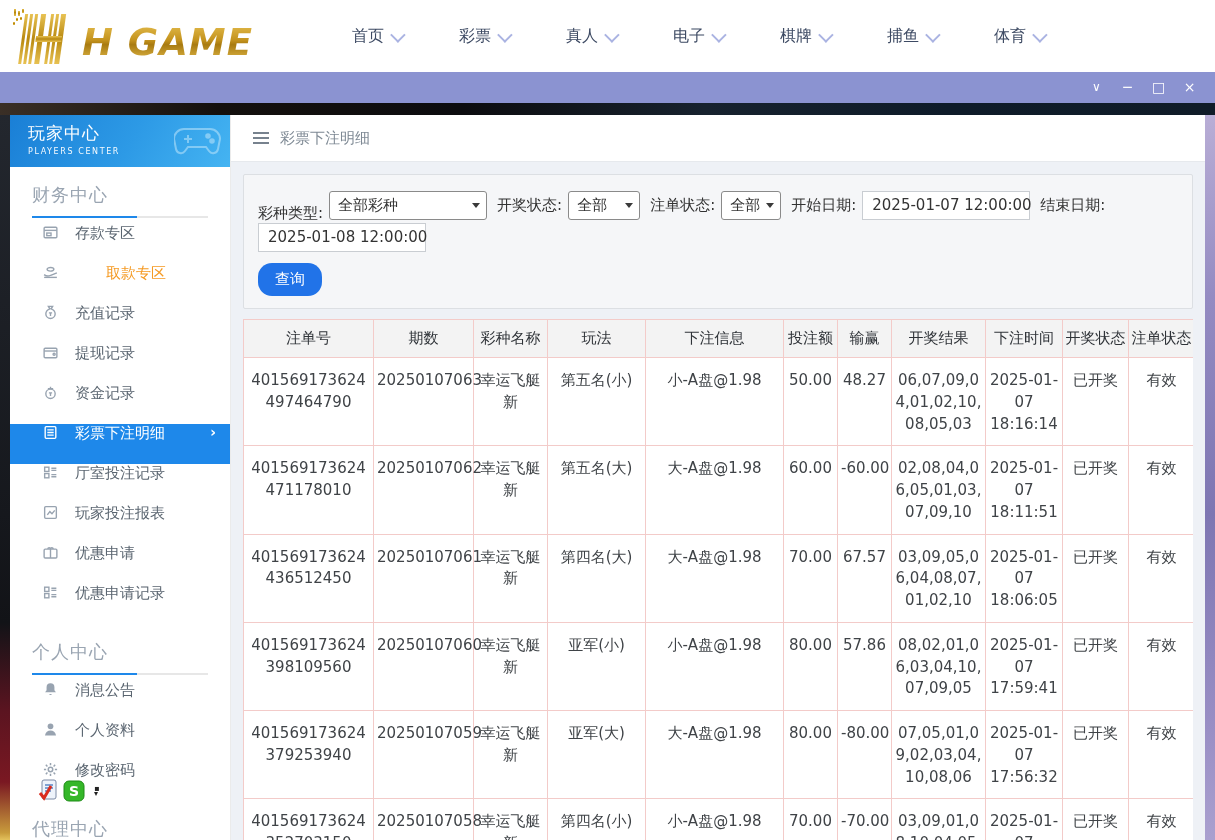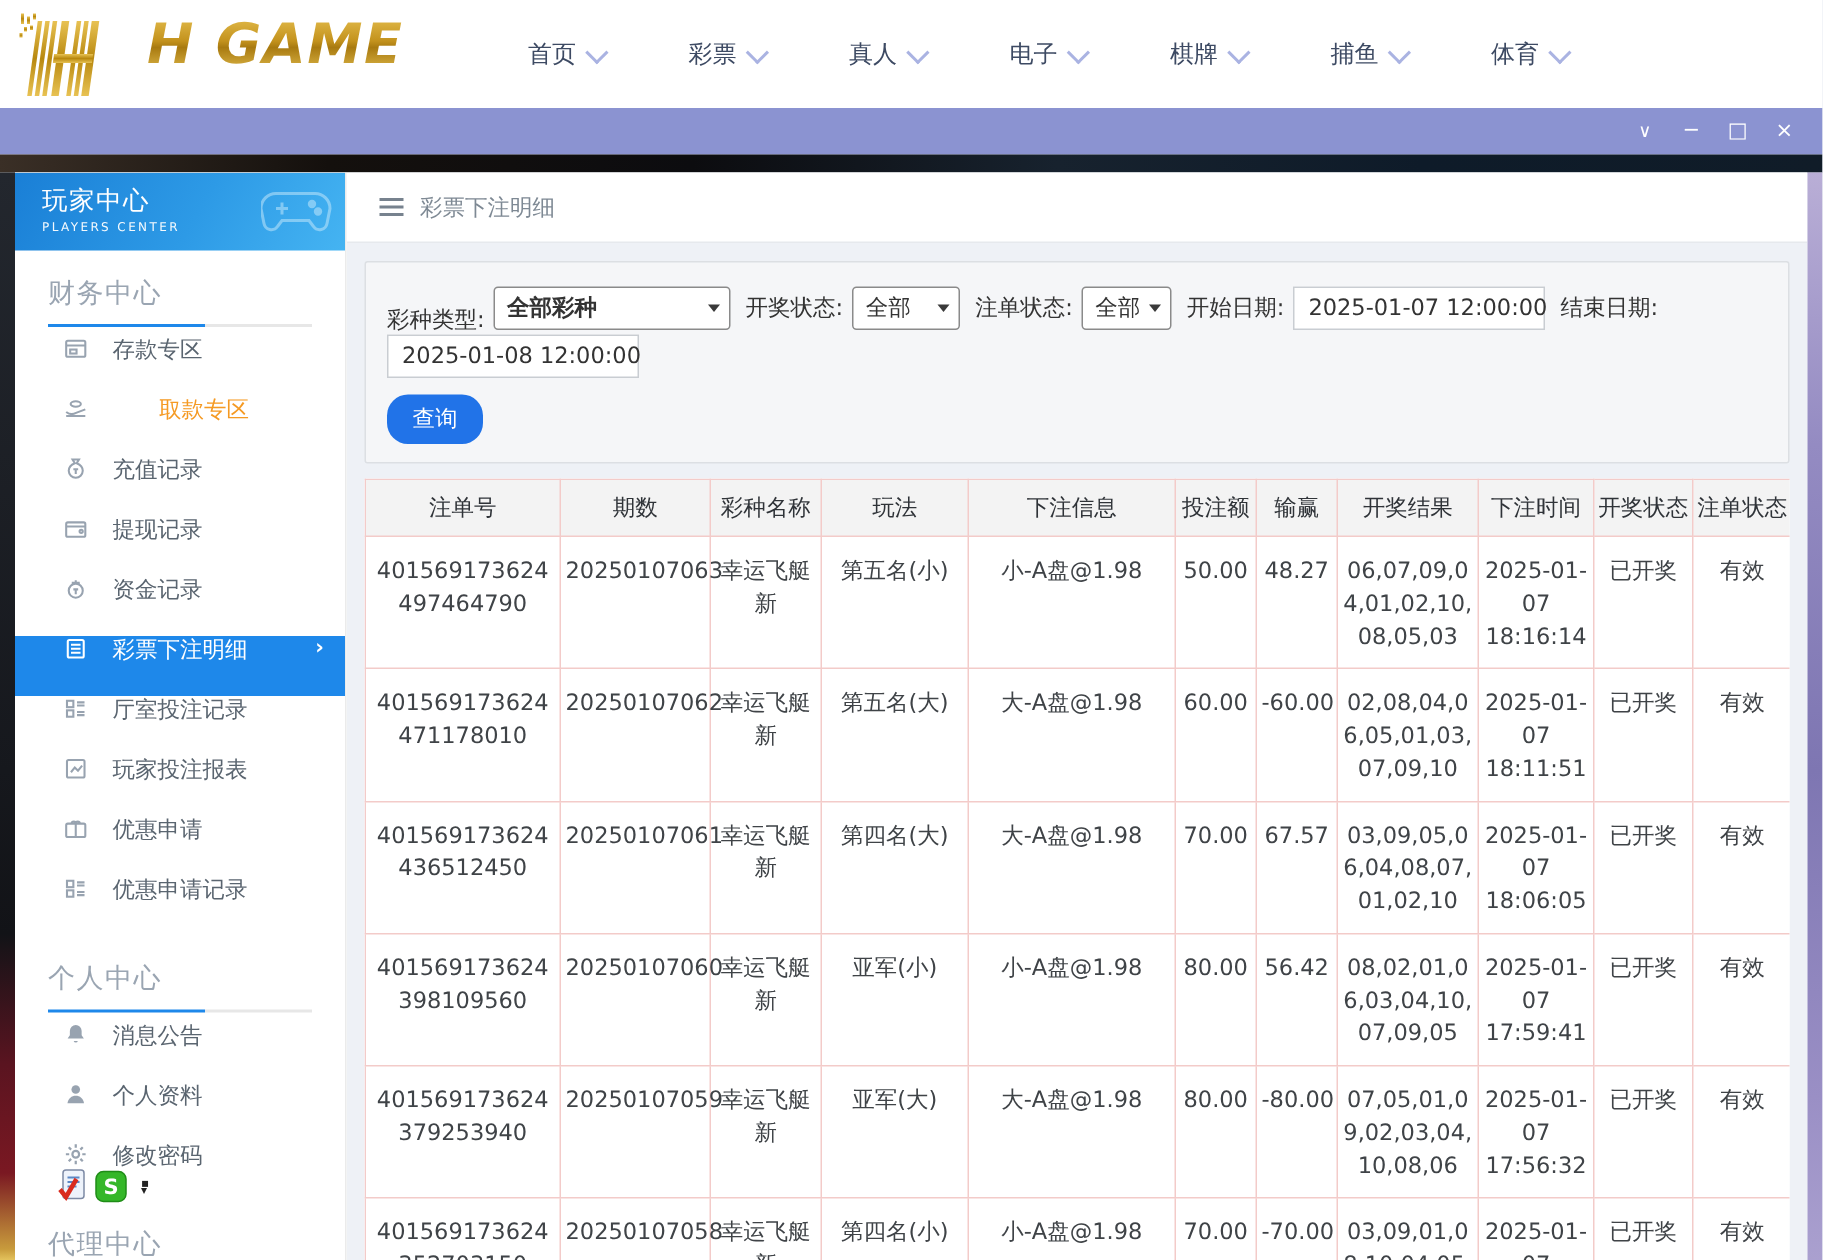--- a/index.html
+++ b/index.html
@@ -3,21 +3,21 @@
 <meta charset="utf-8">
 <style>
   html,body{margin:0;padding:0;}
   body{
     width:1215px;height:840px;overflow:hidden;position:relative;
     font-family:"DejaVu Sans","Liberation Sans",sans-serif;
     background:#eef1f6;
   }
   
   .top-header{height:72px;background:#ffffff;display:flex;align-items:center;padding:0 0 0 12px;box-sizing:border-box;}
-  .logo{display:flex;align-items:flex-start;gap:20px;min-width:280px;}
+  .logo{display:flex;align-items:flex-end;gap:4px;min-width:280px;}
   .logo-text{
     font-size:37px;font-weight:900;font-style:italic;letter-spacing:1px;
     background:linear-gradient(180deg,#e8c253 0%,#c3921d 45%,#a87a10 55%,#e8c253 100%);
     -webkit-background-clip:text;background-clip:text;color:transparent;
   }
   .main-nav{display:flex;align-items:center;gap:57px;margin-left:60px;}
   .nav-item{display:flex;align-items:center;gap:7px;font-size:16px;color:#3d4a63;cursor:pointer;}
   .chev{width:9px;height:9px;border-right:2px solid #aab3e2;border-bottom:2px solid #aab3e2;transform:rotate(45deg) translateY(-2px);}
   
   .title-bar{height:31px;background:#8b93d1;display:flex;align-items:center;justify-content:flex-end;padding-right:10px;gap:0;}
@@ -48,21 +48,21 @@
   .content{flex:1;background:#eef1f6;display:flex;flex-direction:column;overflow:hidden;}
   .breadcrumb{height:46px;flex:none;background:#fff;border-bottom:1px solid #e6e9ed;display:flex;align-items:center;gap:11px;padding-left:22px;color:#7e8994;font-size:15px;}
   .hamburger{display:flex;flex-direction:column;gap:3px;}
   .hamburger i{display:block;width:16px;height:2px;background:#77828e;}
   .filter-panel{margin:12px 12px 0;background:#f5f6f8;border:1px solid #dcdfe3;border-radius:2px;padding:12px 12px 12px 14px;flex:none;}
   .filter-row{display:flex;align-items:center;flex-wrap:wrap;font-size:15px;color:#333;}
   .f-label{margin:0 6px 0 10px;white-space:nowrap;}
   .f-label:first-child{margin-left:0;margin-top:17px;}
   .select-box{background:#fff;border:1px solid #8a8a8a;border-radius:3px;height:27px;display:flex;align-items:center;padding:0 20px 0 8px;position:relative;cursor:pointer;white-space:nowrap;}
   .select-box:after{content:"";position:absolute;right:6px;top:11px;border-left:4px solid transparent;border-right:4px solid transparent;border-top:5px solid #3a3a3a;}
-  .sb-wide{width:128px;font-weight:bold;}
+  .sb-wide{width:128px;}
   .sb-mid{width:42px;}
   .sb-small{width:30px;}
   .date-box{background:#fff;border:1px solid #c9cdd2;height:27px;line-height:27px;padding:0 9px;width:148px;white-space:nowrap;cursor:text;}
   .btn-query{margin-top:11px;display:inline-block;background:#2173e8;color:#fff;font-size:15px;padding:7px 17px;border-radius:14px;cursor:pointer;}
   
   .table-wrap{margin:10px 12px 0;flex:1;overflow:hidden;background:#fff;}
   table.bets{width:100%;border-collapse:collapse;table-layout:fixed;}
   table.bets th{background:#f3f3f3;font-weight:normal;color:#2f3338;font-size:15px;height:37px;border:1px solid #f3cbc9;padding:0 2px;}
   table.bets td{border:1px solid #f3cbc9;color:#3f4347;font-size:15px;text-align:center;vertical-align:top;padding:12px 3px 10px;line-height:1.45;background:#fff;}
   td.brk{word-break:break-all;}
@@ -397,21 +397,21 @@
                 <td>已开奖</td>
                 <td>有效</td>
               </tr>
               <tr>
                 <td class="brk">401569173624398109560</td>
                 <td>20250107060</td>
                 <td>幸运飞艇新</td>
                 <td>亚军(小)</td>
                 <td>小-A盘@1.98</td>
                 <td>80.00</td>
-                <td>56.42</td>
+                <td>57.86</td>
                 <td class="brk">08,02,01,06,03,04,10,07,09,05</td>
                 <td>2025-01-07 17:59:41</td>
                 <td>已开奖</td>
                 <td>有效</td>
               </tr>
               <tr>
                 <td class="brk">401569173624379253940</td>
                 <td>20250107059</td>
                 <td>幸运飞艇新</td>
                 <td>亚军(大)</td>

